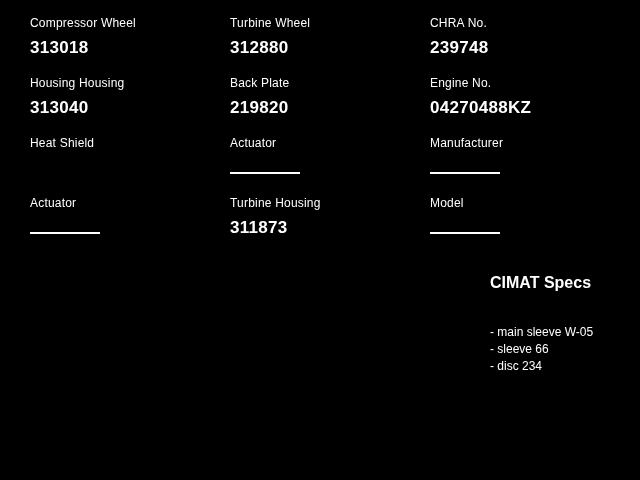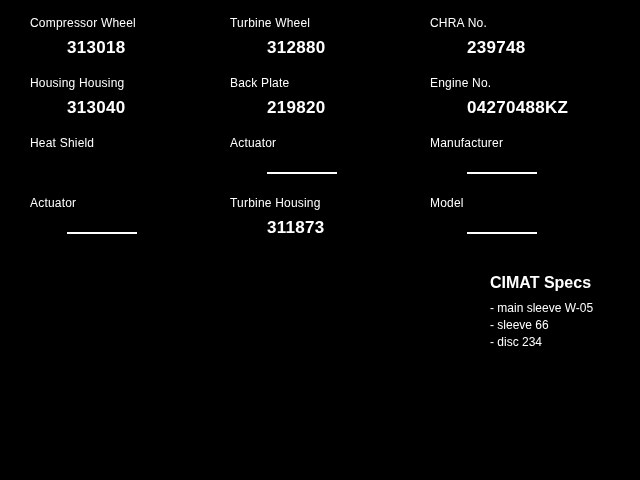--- a/index.html
+++ b/index.html
@@ -29,36 +29,35 @@
     font-weight: normal;
     letter-spacing: 0.2px;
     margin-bottom: 8px;
     white-space: nowrap;
   }
   .field-value {
     font-size: 17px;
     font-weight: bold;
     letter-spacing: 0.3px;
     white-space: nowrap;
-    margin-left: 37px;
   }
   .field-value.empty {
     width: 70px;
     height: 14px;
     border-bottom: 2px solid #ffffff;
   }
   .specs {
     position: absolute;
     left: 490px;
     top: 274px;
   }
   .specs-title {
     font-size: 16px;
     font-weight: bold;
-    margin-bottom: 8px;
+    margin-bottom: 32px;
     white-space: nowrap;
   }
   .specs-item {
     font-size: 12px;
     font-weight: normal;
     line-height: 17px;
     white-space: nowrap;
   }
 </style>
 </head>

